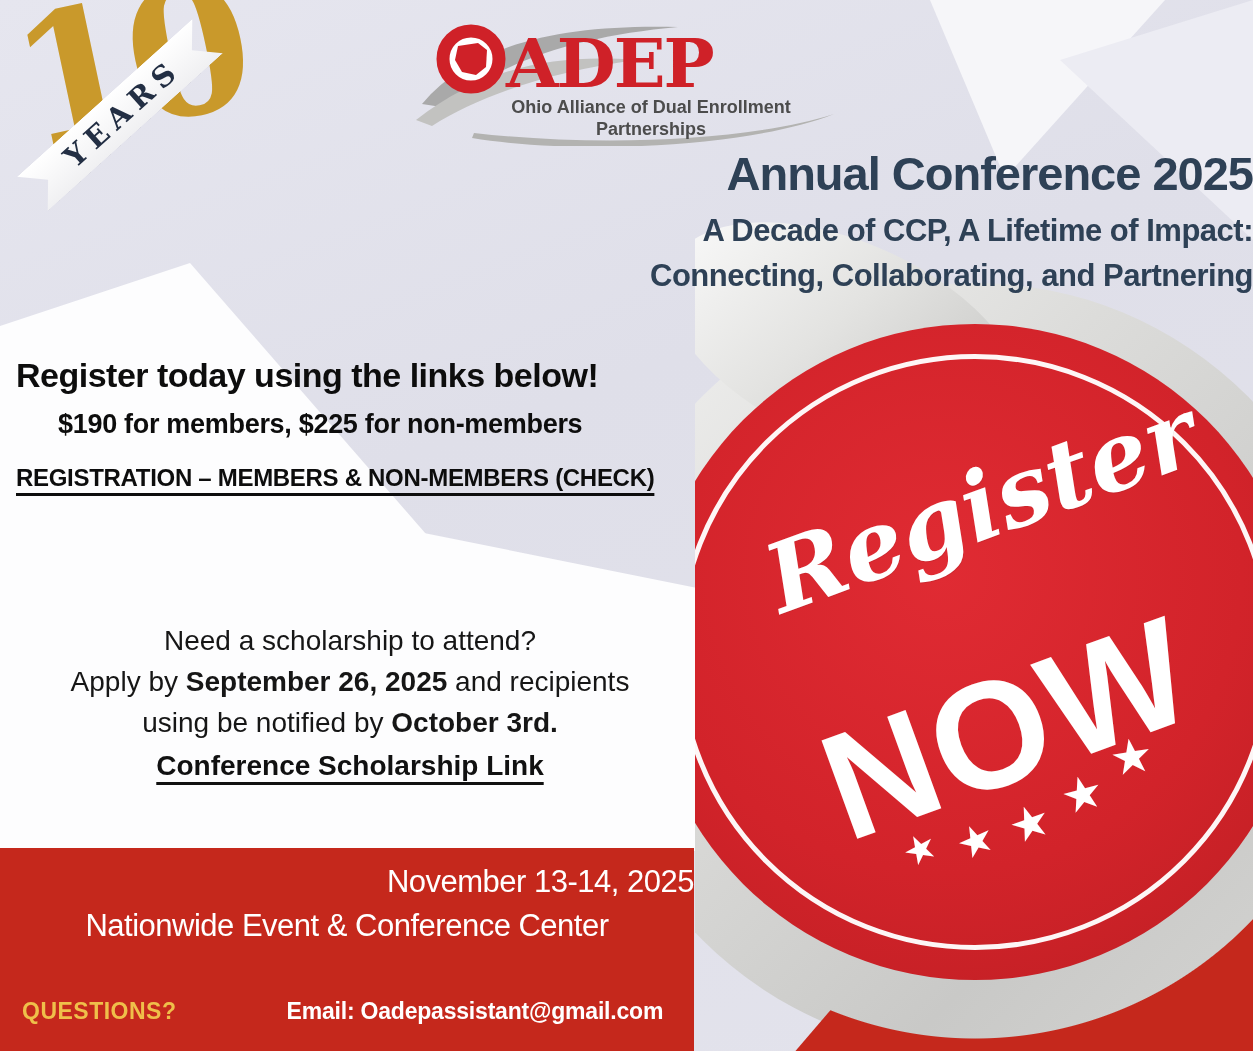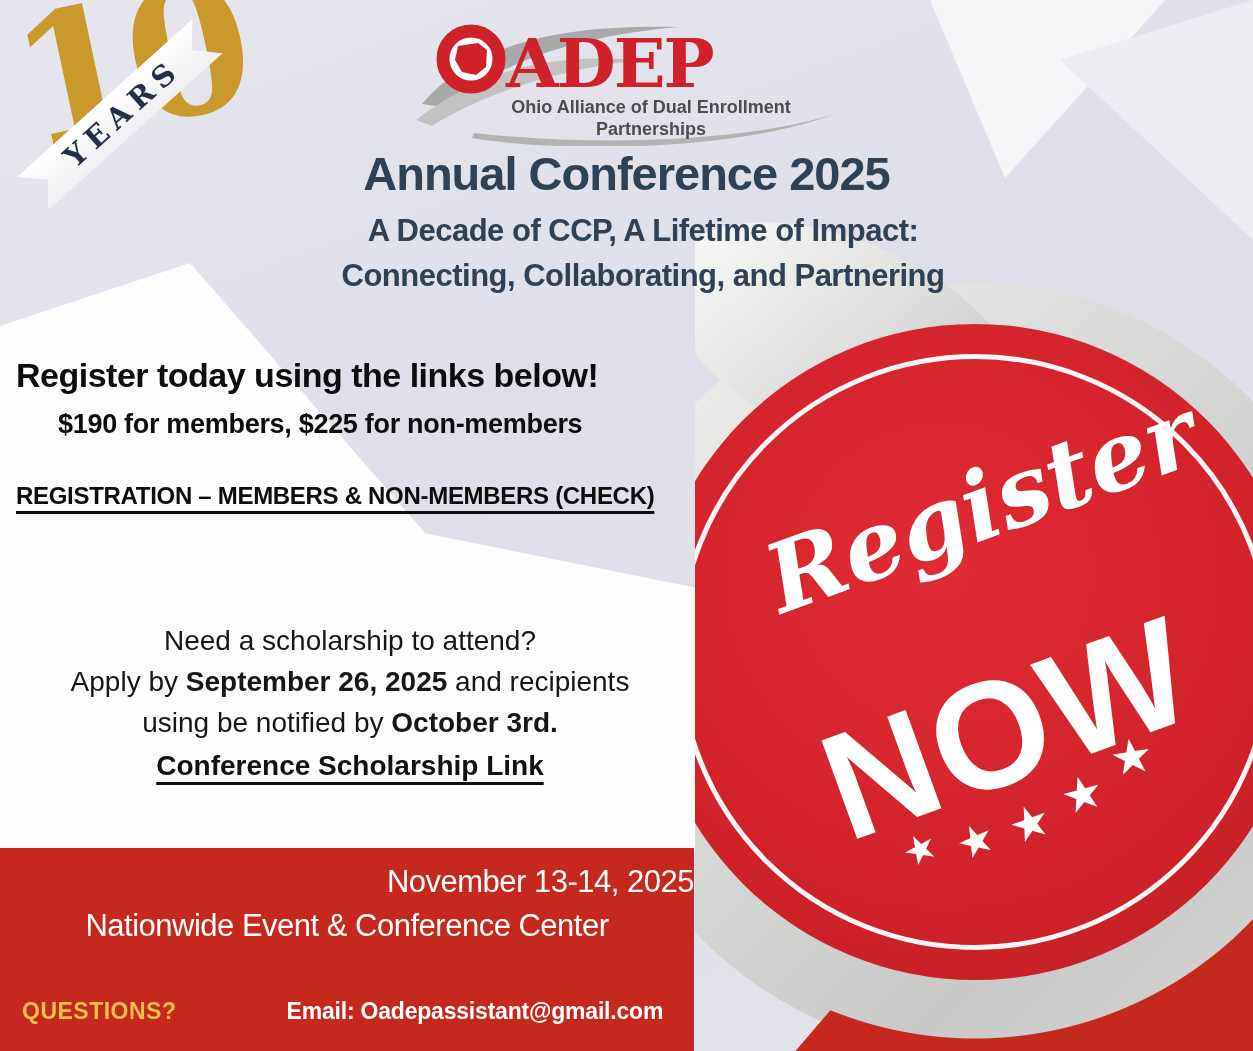--- a/index.html
+++ b/index.html
@@ -32,29 +32,29 @@
   }
   .ribbon-text{
     font-family:"DejaVu Serif","Liberation Serif",serif;font-weight:bold;
     font-size:29px;letter-spacing:7px;color:#232f44;padding-left:6px;
   }
 
   
   .logo{position:absolute;left:416px;top:14px;width:420px;height:132px;}
 
   
-  .header{position:absolute;left:0;top:146px;width:1253px;text-align:center;color:#2e4156;z-index:5;}
+  .header{position:absolute;left:0;top:146px;width:1253px;text-align:right;color:#2e4156;z-index:5;}
   .title{font-size:47px;font-weight:bold;letter-spacing:-1px;}
   .subtitle{font-size:31px;font-weight:bold;letter-spacing:-.5px;margin-top:12px;padding-left:33px;}
   .subtitle + .subtitle{margin-top:9px;}
 
   
   .reg{position:absolute;left:16px;top:356px;color:#0d0d0d;z-index:5;}
   .reg-heading{font-size:34px;font-weight:800;letter-spacing:-.5px;}
-  .reg-pricing{font-size:27px;font-weight:600;margin:14px 0 42px 42px;letter-spacing:-.3px;}
+  .reg-pricing{font-size:27px;font-weight:600;margin:14px 0 24px 42px;letter-spacing:-.3px;}
   .reg-link{
     display:block;font-size:24px;font-weight:800;color:#0d0d0d;letter-spacing:-.3px;
     text-decoration:underline;text-decoration-thickness:3px;text-underline-offset:7px;
     margin-bottom:19px;cursor:pointer;
   }
 
   
   .scholarship{position:absolute;left:0;top:620px;width:700px;text-align:center;
     color:#161616;font-size:28px;line-height:41px;z-index:5;}
   .scholarship b{font-weight:800;}

